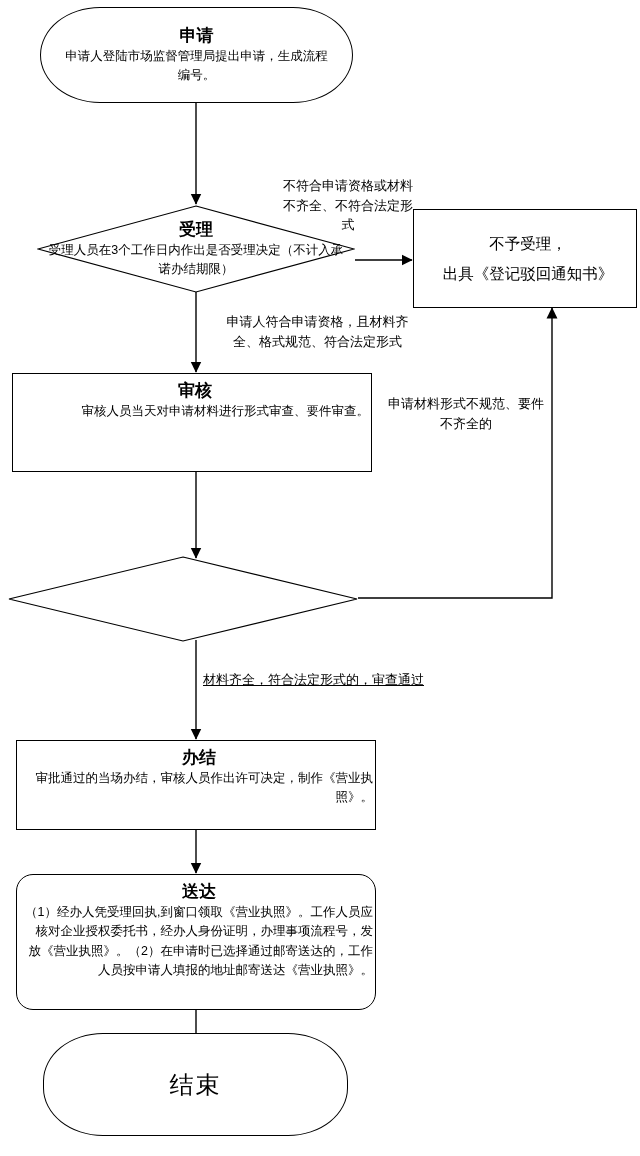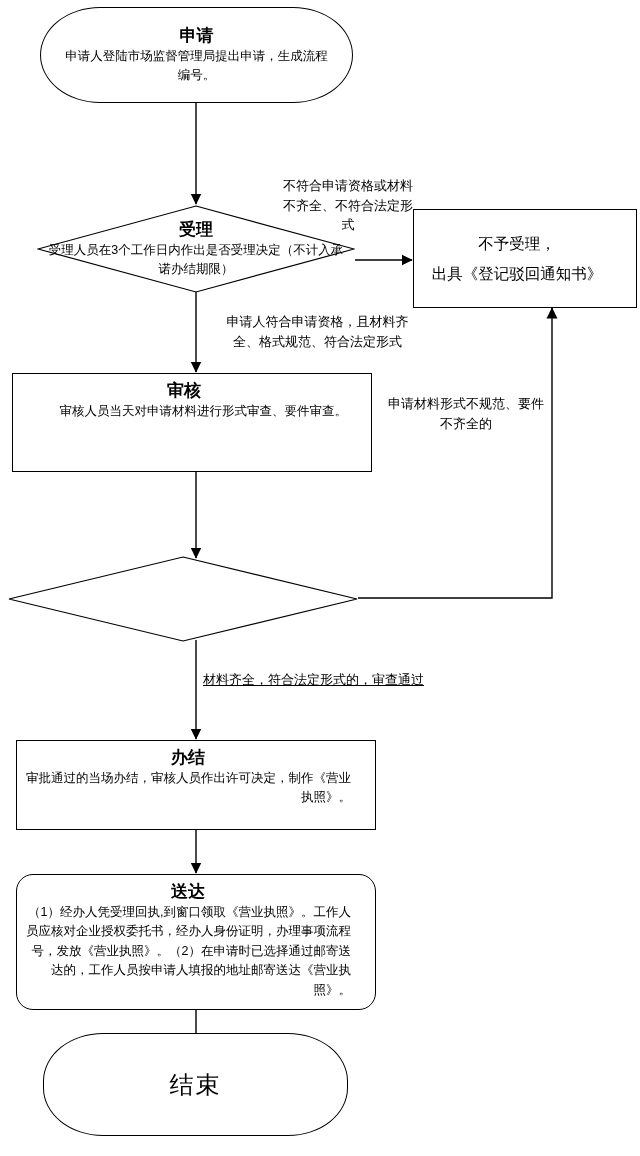--- a/index.html
+++ b/index.html
@@ -35,21 +35,21 @@
     font-size: 17px;
     font-weight: bold;
     line-height: 1.3;
   }
   .node .body {
     font-size: 12.5px;
     line-height: 1.55;
     text-align: right;
   }
   .node.rect {
-    padding: 6px 24px 6px 8px;
+    padding: 6px 2px 6px 8px;
   }
   .node.stadium {
     border-radius: 60px / 48px;
     display: flex;
     flex-direction: column;
     justify-content: center;
     padding: 4px 22px;
   }
   .node.stadium .body {
     text-align: center;

